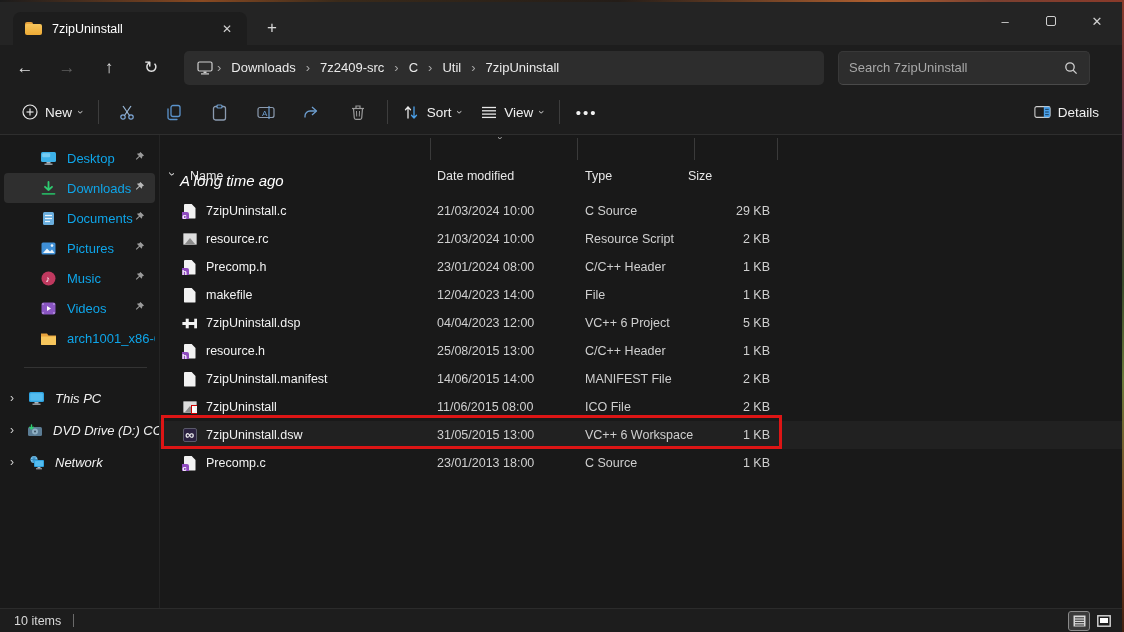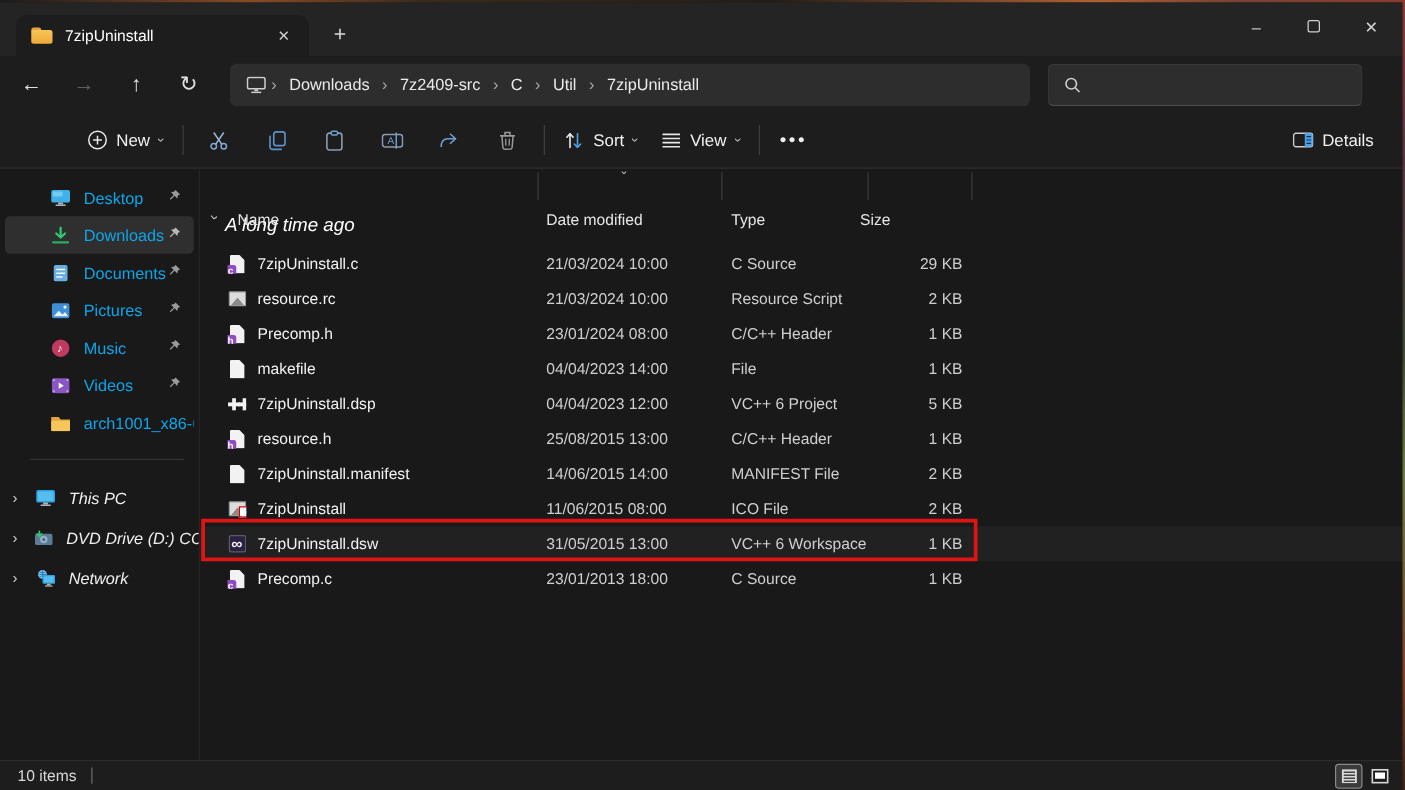--- a/index.html
+++ b/index.html
@@ -31,21 +31,21 @@
   .navbtn { width:34px; height:32px; margin-left:8px; display:flex; align-items:center; justify-content:center; font-size:17px; color:#e0e0e0; border-radius:4px; }
   .navbtn.disabled { color:#5f5f5f; }
   .crumb-pill { margin-left:16px; width:640px; height:34px; background:#2d2d2d; border-radius:5px; display:flex; align-items:center; padding:0 12px; }
   .crumb { padding:0 6px; color:#eaeaea; font-size:13px; white-space:nowrap; border-radius:3px; }
   .crumb-sep { color:#a8a8a8; font-size:13px; padding:0 4px; }
   .search-pill { margin-left:14px; width:252px; height:34px; background:#2d2d2d; border:1px solid #383838; border-bottom-color:#4a4a4a; border-radius:5px; display:flex; align-items:center; padding:0 10px; }
   .search-pill input { flex:1; background:transparent; border:none; outline:none; color:#cfcfcf; font-size:13px; font-family:"Liberation Sans",sans-serif; }
   .search-pill input::placeholder { color:#a8a8a8; }
 
   
-  .toolbar { position:absolute; top:90px; left:0; width:1122px; height:45px; background:#1d1d1d; border-bottom:1px solid #2e2e2e; display:flex; align-items:center;padding-left:48px; }
+  .toolbar { position:absolute; top:90px; left:0; width:1122px; height:45px; background:#1d1d1d; border-bottom:1px solid #2e2e2e; display:flex; align-items:center; }
   .tb-btn { height:34px; display:flex; align-items:center; gap:7px; padding:0 9px; border-radius:4px; color:#f0f0f0; font-size:13.5px; }
   .tb-icon { width:34px; height:34px; display:flex; align-items:center; justify-content:center; border-radius:4px; margin:0 6px; }
   .tb-sep { width:1px; height:24px; background:#3d3d3d; margin:0 6px; }
   .chev { color:#b8b8b8; font-size:11px; display:inline-block; transform:rotate(90deg); }
   .tb-right { margin-left:auto; margin-right:14px; }
   .dots { color:#f0f0f0; font-size:15px; letter-spacing:2px; margin:0 10px; }
 
   
   .main { position:absolute; top:135px; left:0; width:1124px; height:473px; display:flex; }
   .sidebar { width:160px; height:100%; padding-top:8px; border-right:1px solid #242424; overflow:hidden; }
@@ -141,20 +141,21 @@
     <span class="crumb-sep">›</span>
     <span class="crumb">7z2409-src</span>
     <span class="crumb-sep">›</span>
     <span class="crumb">C</span>
     <span class="crumb-sep">›</span>
     <span class="crumb">Util</span>
     <span class="crumb-sep">›</span>
     <span class="crumb">7zipUninstall</span>
   </div>
   <div class="search-pill">
+    <input type="text" placeholder="Search 7zipUninstall" style="">
     <span class="sicon">
       <svg width="14" height="14" viewBox="0 0 14 14">
           <circle cx="6" cy="6" r="4.2" fill="none" stroke="#cfcfcf" stroke-width="1.3"></circle>
           <line x1="9.2" y1="9.2" x2="12.6" y2="12.6" stroke="#cfcfcf" stroke-width="1.3"></line>
         </svg>
     </span>
   </div>
 </div>
 
 <div class="toolbar">
@@ -451,21 +452,21 @@
         <span class="cell-dim">C/C++ Header</span>
         <span class="cell-size">1 KB</span>
       </div>
       <div class="frow">
         <span class="cell-name">
             <span class="ficon">
               <span class="doc"></span>
             </span>
             <span>makefile</span>
           </span>
-        <span class="cell-dim">04/04/2023 14:00</span>
+        <span class="cell-dim">12/04/2023 14:00</span>
         <span class="cell-dim">File</span>
         <span class="cell-size">1 KB</span>
       </div>
       <div class="frow">
         <span class="cell-name">
             <span class="ficon">
               <span class="dspico">✚✚</span>
             </span>
             <span>7zipUninstall.dsp</span>
           </span>

